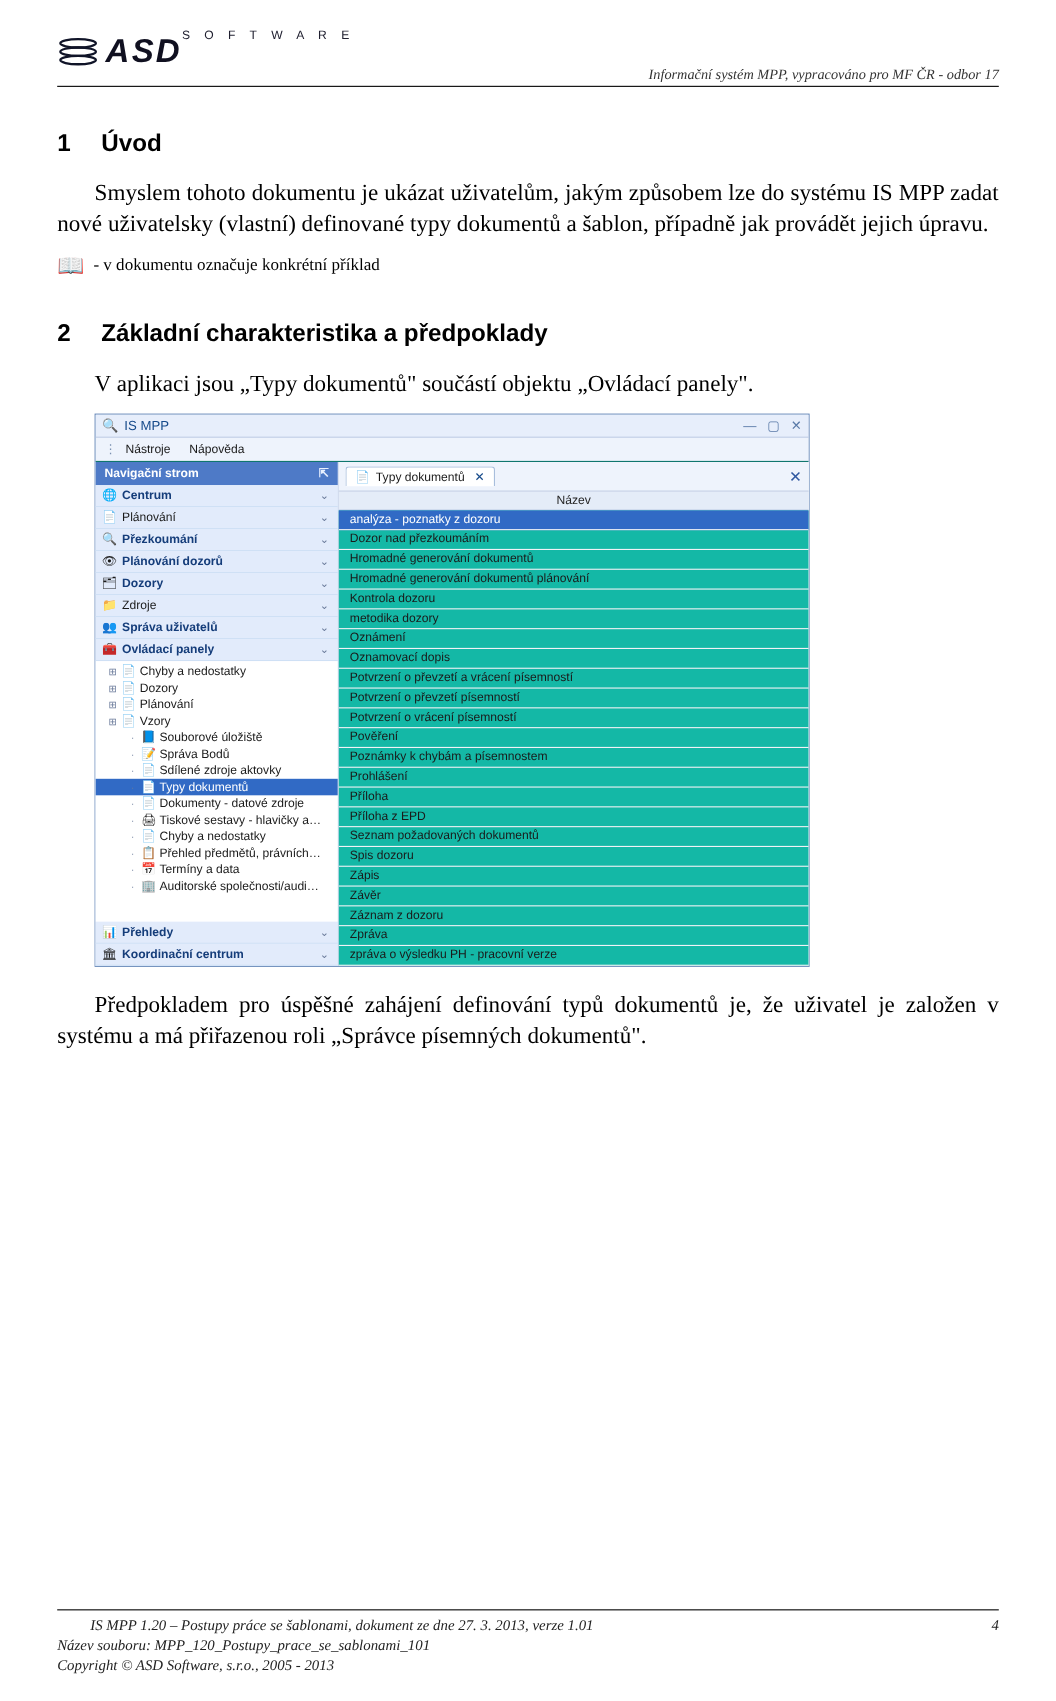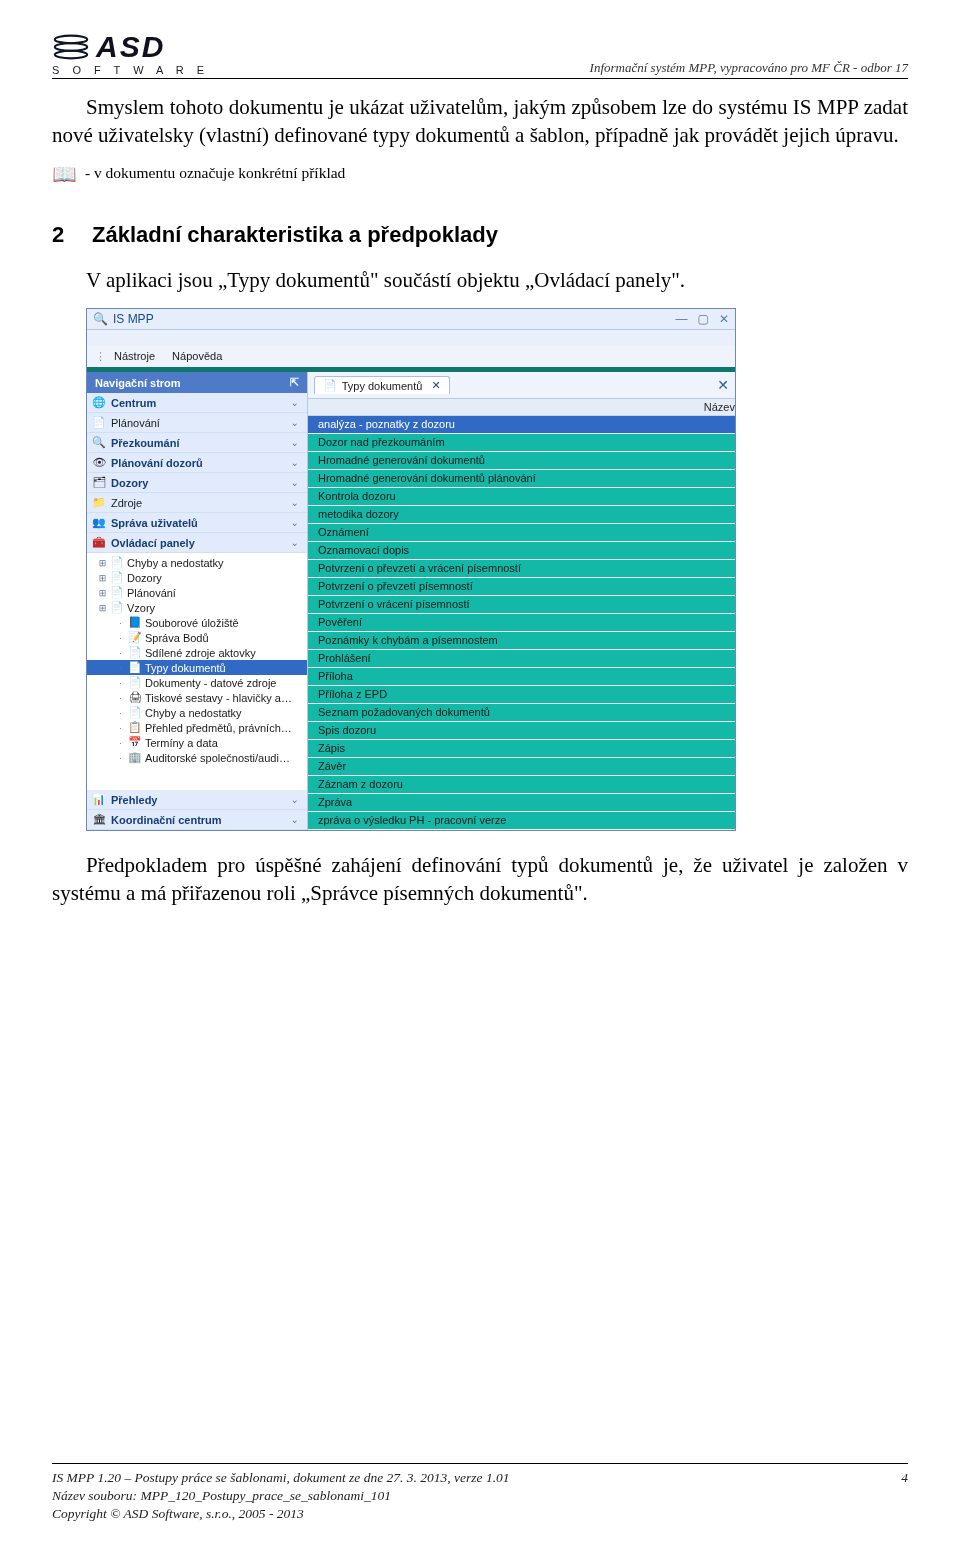--- a/index.html
+++ b/index.html
@@ -16,21 +16,21 @@
     min-height: 1546px;
     position: relative;
   }
   .logo-row {
     display: flex;
     align-items: flex-start;
     justify-content: space-between;
   }
   .logo {
     display: flex;
-    flex-direction: column;
+    flex-direction: row;
     font-family: Arial, sans-serif;
   }
   .logo-top {
     display: flex;
     align-items: center;
     gap: 6px;
   }
   .logo-icon {
     width: 38px; height: 38px;
     display: flex; align-items: center; justify-content: center;
@@ -113,25 +113,24 @@
     background: #e7eefb;
     border-bottom: 1px solid #b8c8e0;
   }
   .app-title-left {
     display: flex; align-items: center; gap: 5px;
     color: #164a8a; font-weight: normal; font-size: 12px;
   }
   .win-icons { display:flex; gap:10px; color:#5a7aa8; font-size:12px;}
   .menubar {
     padding: 4px 8px;
-    border-bottom: 5px solid #0f766e;
+    border-bottom: 1px solid #0f766e;
     background: #eef3fc;
     color: #1a1a1a;
     font-size: 11px;
-    margin-top: 16px;
   }
   .menubar .dots { color:#7a90b0; margin-right:6px; letter-spacing:-1px;}
   .menubar span.mi { margin-right: 14px; }
   .app-body {
     display: flex;
     background: #fff;
   }
   .nav-col {
     width: 220px;
     border-right: 1px solid #b8c8e0;
@@ -196,21 +195,21 @@
     border:1px solid #a8bedc;
     border-bottom:none;
     padding:2px 8px;
     font-size:11px;
     border-radius:3px 3px 0 0;
   }
   .tab-close { color:#3058a0; font-size:14px;}
   .grid-head {
     background:#e4ecf8;
     border-bottom:1px solid #c6d4ea;
-    text-align:right;
+    text-align:center;
     font-size:11px;
     padding:2px 0;
     color:#252525;
   }
   .grid-body {
     background:#14b8a6;
     flex:1;
   }
   .grid-row {
     padding: 0 10px;
@@ -231,20 +230,21 @@
     bottom: 24px;
     left: 52px;
     right: 52px;
   }
   .footer .rule { margin: 0 0 6px 0;}
   .footer-row {
     display:flex; justify-content:space-between;
     font-style: italic;
     font-size: 13.5px;
     color:#222;
+    margin-left:30px;
   }
   .footer-sub {
     font-style: italic;
     font-size: 13.5px;
     color:#222;
     margin-top: 2px;
   }
 </style>
 </head>
 <body>
@@ -262,20 +262,23 @@
           </svg>
         </span>
         <span class="logo-text">ASD</span>
       </div>
       <span class="logo-sub">S O F T W A R E</span>
     </div>
     <div class="header-right">Informační systém MPP, vypracováno pro MF ČR - odbor 17</div>
   </div>
   <hr class="rule">
 
+  <h1 class="sec">
+    <span class="num">1</span><span>Úvod</span>
+  </h1>
   <p class="body indent-first">Smyslem tohoto dokumentu je ukázat uživatelům, jakým způsobem lze do systému IS MPP zadat nové uživatelsky (vlastní) definované typy dokumentů a šablon, případně jak provádět jejich úpravu.</p>
   <div class="note-row">
     <span class="note-icon">📖</span>
     <span>- v dokumentu označuje konkrétní příklad</span>
   </div>
 
   <h1 class="sec">
     <span class="num">2</span><span>Základní charakteristika a předpoklady</span>
   </h1>
   <p class="body">V aplikaci jsou „Typy dokumentů" součástí objektu „Ovládací panely".</p>

